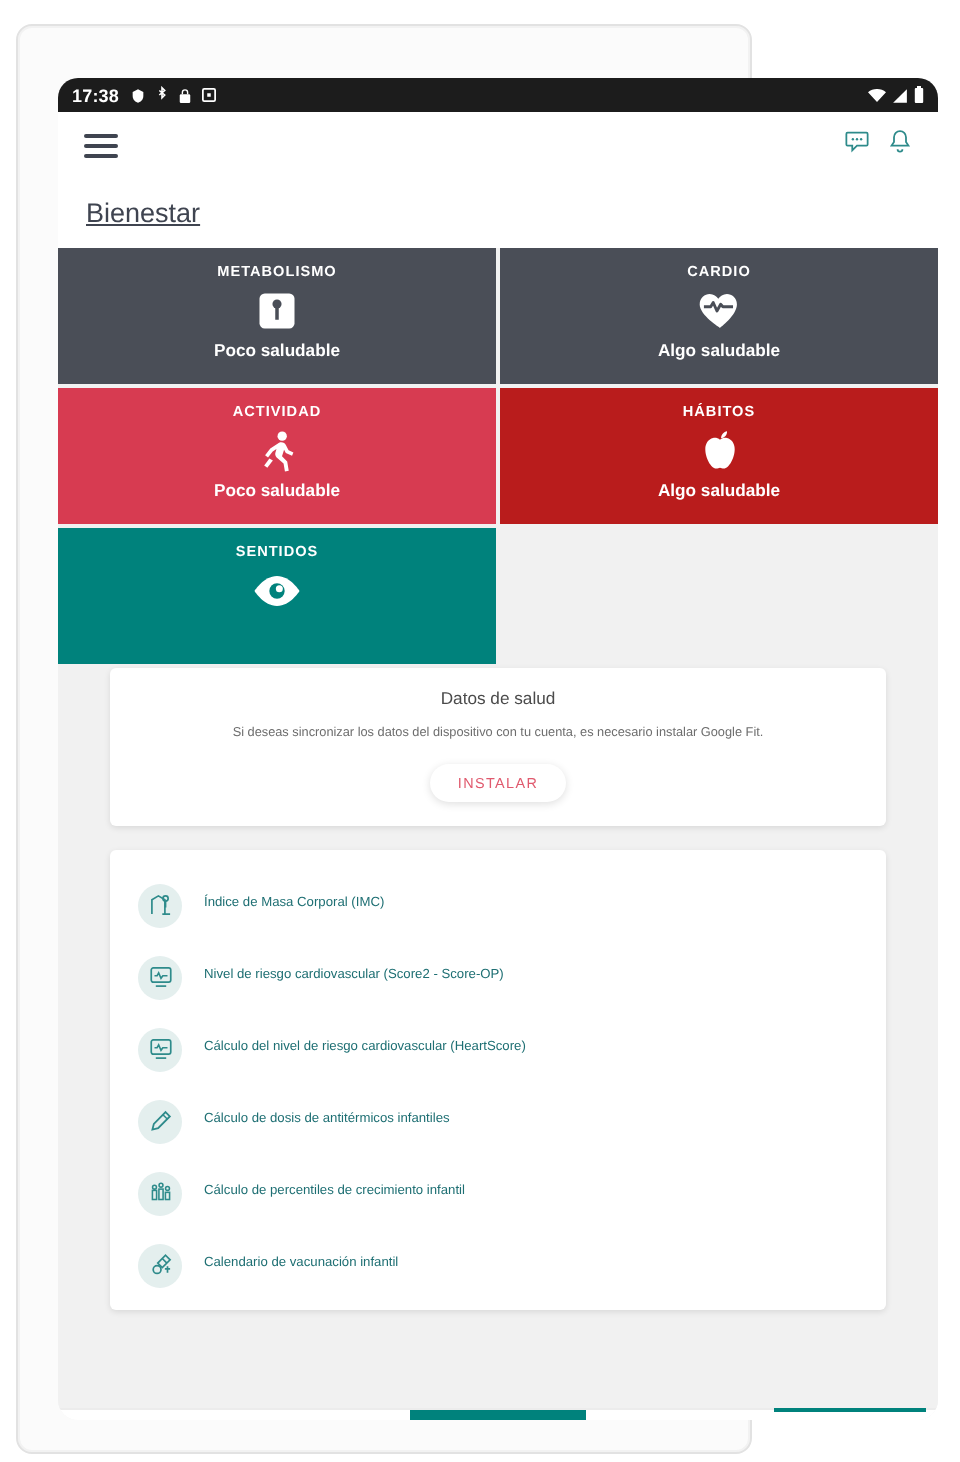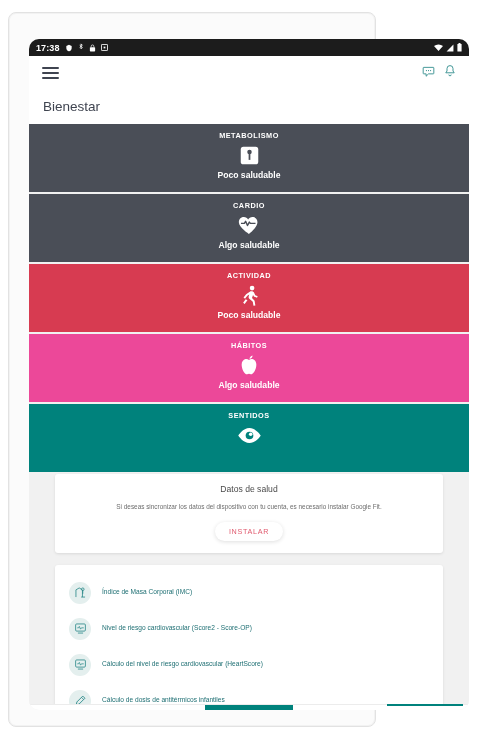--- a/index.html
+++ b/index.html
@@ -56,28 +56,28 @@
   .logo-text { display: flex; flex-direction: column; line-height: 1; }
   .logo-top { font-size: 2.6px; color: #8a8a8a; letter-spacing: .4px; }
   .logo-main { font-size: 7.6px; color: #1a6b74; letter-spacing: -.1px; white-space: nowrap; }
   .logo-sub { font-size: 3.2px; color: #9b9b9b; align-self: flex-end; margin-top: 1px; }
   .logo-sub b { color: #2aa1a8; }
   .appbar-icons { display: flex; align-items: center; gap: 9px; }
 
   
   .page-title {
     background: #fff; padding: 9px 14px 10px;
-    font-size: 13.5px; color: #3f4450; font-weight: 400;
+    font-size: 13.5px; color: #3f4450; font-weight: 400; text-decoration: underline;
   }
 
   
   .content { height: 580px; background: #f1f1f1; overflow: hidden; position: relative; }
 
   
-  .tiles { display: grid; grid-template-columns: 1fr; gap: 2px; background: #f1f1f1; }
+  .tiles { display: grid; grid-template-columns: 1fr 1fr; gap: 2px; background: #f1f1f1; }
   .tile {
     height: 68px; display: flex; flex-direction: column;
     align-items: center; justify-content: flex-start;
     padding-top: 7px; color: #fff; cursor: pointer; position: relative;
   }
   .tile-title { font-size: 7.3px; font-weight: 700; letter-spacing: .5px; }
   .tile-icon { height: 30px; display: flex; align-items: center; justify-content: center; }
   .tile-status { font-size: 8.6px; font-weight: 600; }
 
   
@@ -233,21 +233,21 @@
           <span class="tile-icon">
             <svg width="19" height="21" viewBox="0 0 22 24">
                 <circle cx="14" cy="3.4" r="2.7" fill="#fff"></circle>
                 <path fill="#fff" d="M12.2 7.2c1.8-.6 3.4.2 4 1.4l1.5 3 2.8 1.2-.8 1.9-3.6-1.5-1-1.9-1.2 3.7 3 3.1.9 5.4-2.2.4-.8-4.6-4-3.6c-.8-.8-1-1.8-.7-2.8l.6-2-2.2 1.4-2.7 3.4-1.7-1.3 3-3.8z"></path>
                 <path fill="#fff" d="M8.6 17.5l-3.2 4.2-1.8-1.3 3-4z"></path>
               </svg>
           </span>
           <span class="tile-status">Poco saludable</span>
         </div>
 
-        <div class="tile" style="background:#ec4899">
+        <div class="tile" style="background:#b91c1c">
           <span class="tile-title">HÁBITOS</span>
           <span class="tile-icon">
             <svg width="18" height="21" viewBox="0 0 20 24">
                 <path fill="#fff" d="M10 5.6c1.2-1 2.6-1.3 4-1 2.6.6 4.4 3.1 4.4 6.4 0 4.8-3.2 11-6.2 11-1 0-1.5-.5-2.2-.5s-1.2.5-2.2.5c-3 0-6.2-6.2-6.2-11 0-3.3 1.8-5.8 4.4-6.4 1.4-.3 2.8 0 4 1z"></path>
                 <path fill="#fff" d="M10.6 4.6c.1-2 1.6-3.6 3.4-3.9.2 2-1.4 3.8-3.4 3.9z"></path>
               </svg>
           </span>
           <span class="tile-status">Algo saludable</span>
         </div>
 

